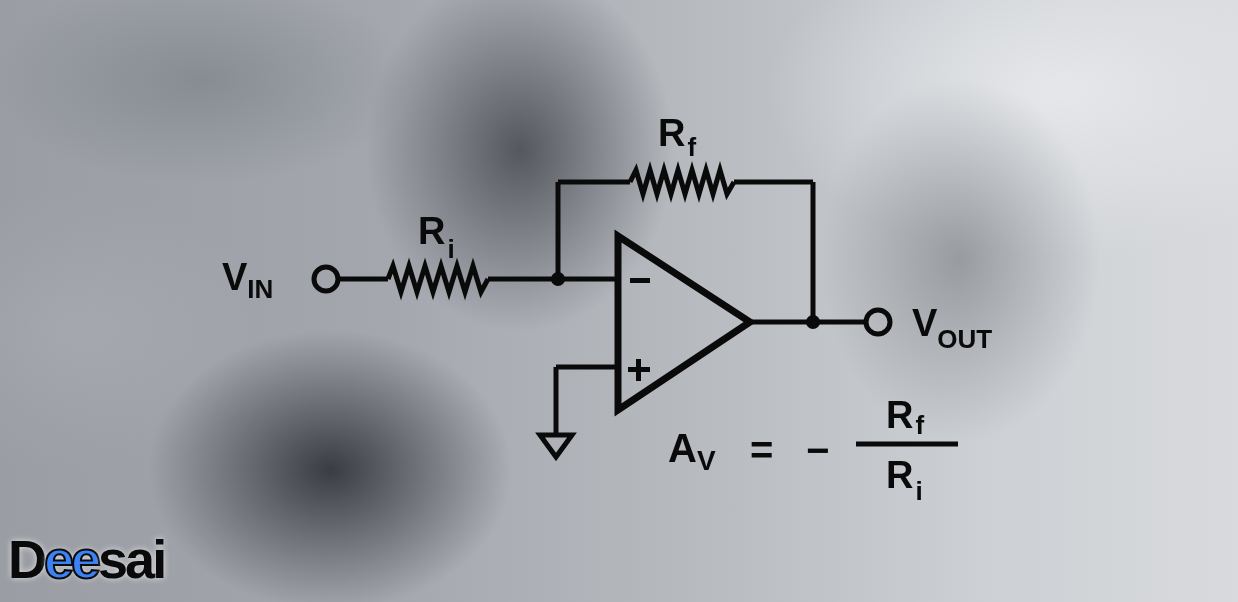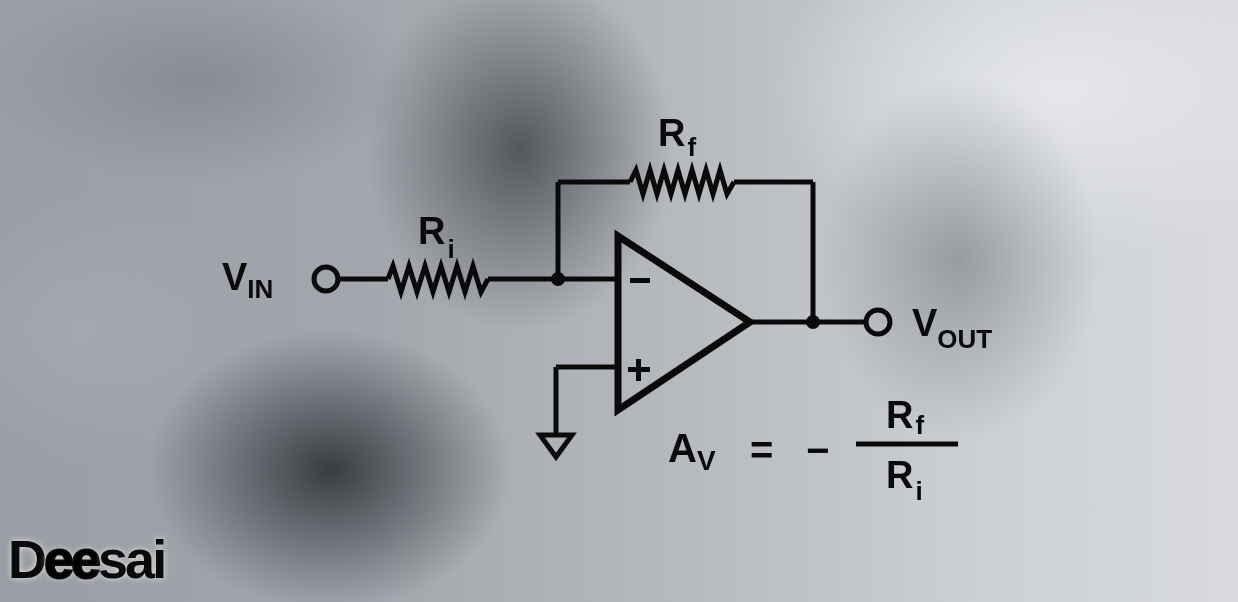--- a/index.html
+++ b/index.html
@@ -20,21 +20,21 @@
   }
   .diagram { position: absolute; left: 0; top: 0; }
   .logo {
     position: absolute; left: 8px; top: 532px;
     font-family: "Liberation Sans", sans-serif; font-weight: 900;
     font-size: 54px; letter-spacing: -3px; line-height: 1;
     text-shadow: 0 0 6px rgba(255,255,255,0.7);
   }
   .logo .dark { color: #0a0a0a; }
   .logo .light {
-    color: #000000;
+    color: #3b82f6;
     -webkit-text-stroke: 2px #0a0a0a;
   }
   .lbl { font-family: "Liberation Sans", sans-serif; font-weight: 700; fill: #0a0a0a; }
 </style>
 </head>
 <body>
 
 <div class="bg"></div>
 
 <svg class="diagram" width="1238" height="602" viewBox="0 0 1238 602" xmlns="http://www.w3.org/2000/svg">

